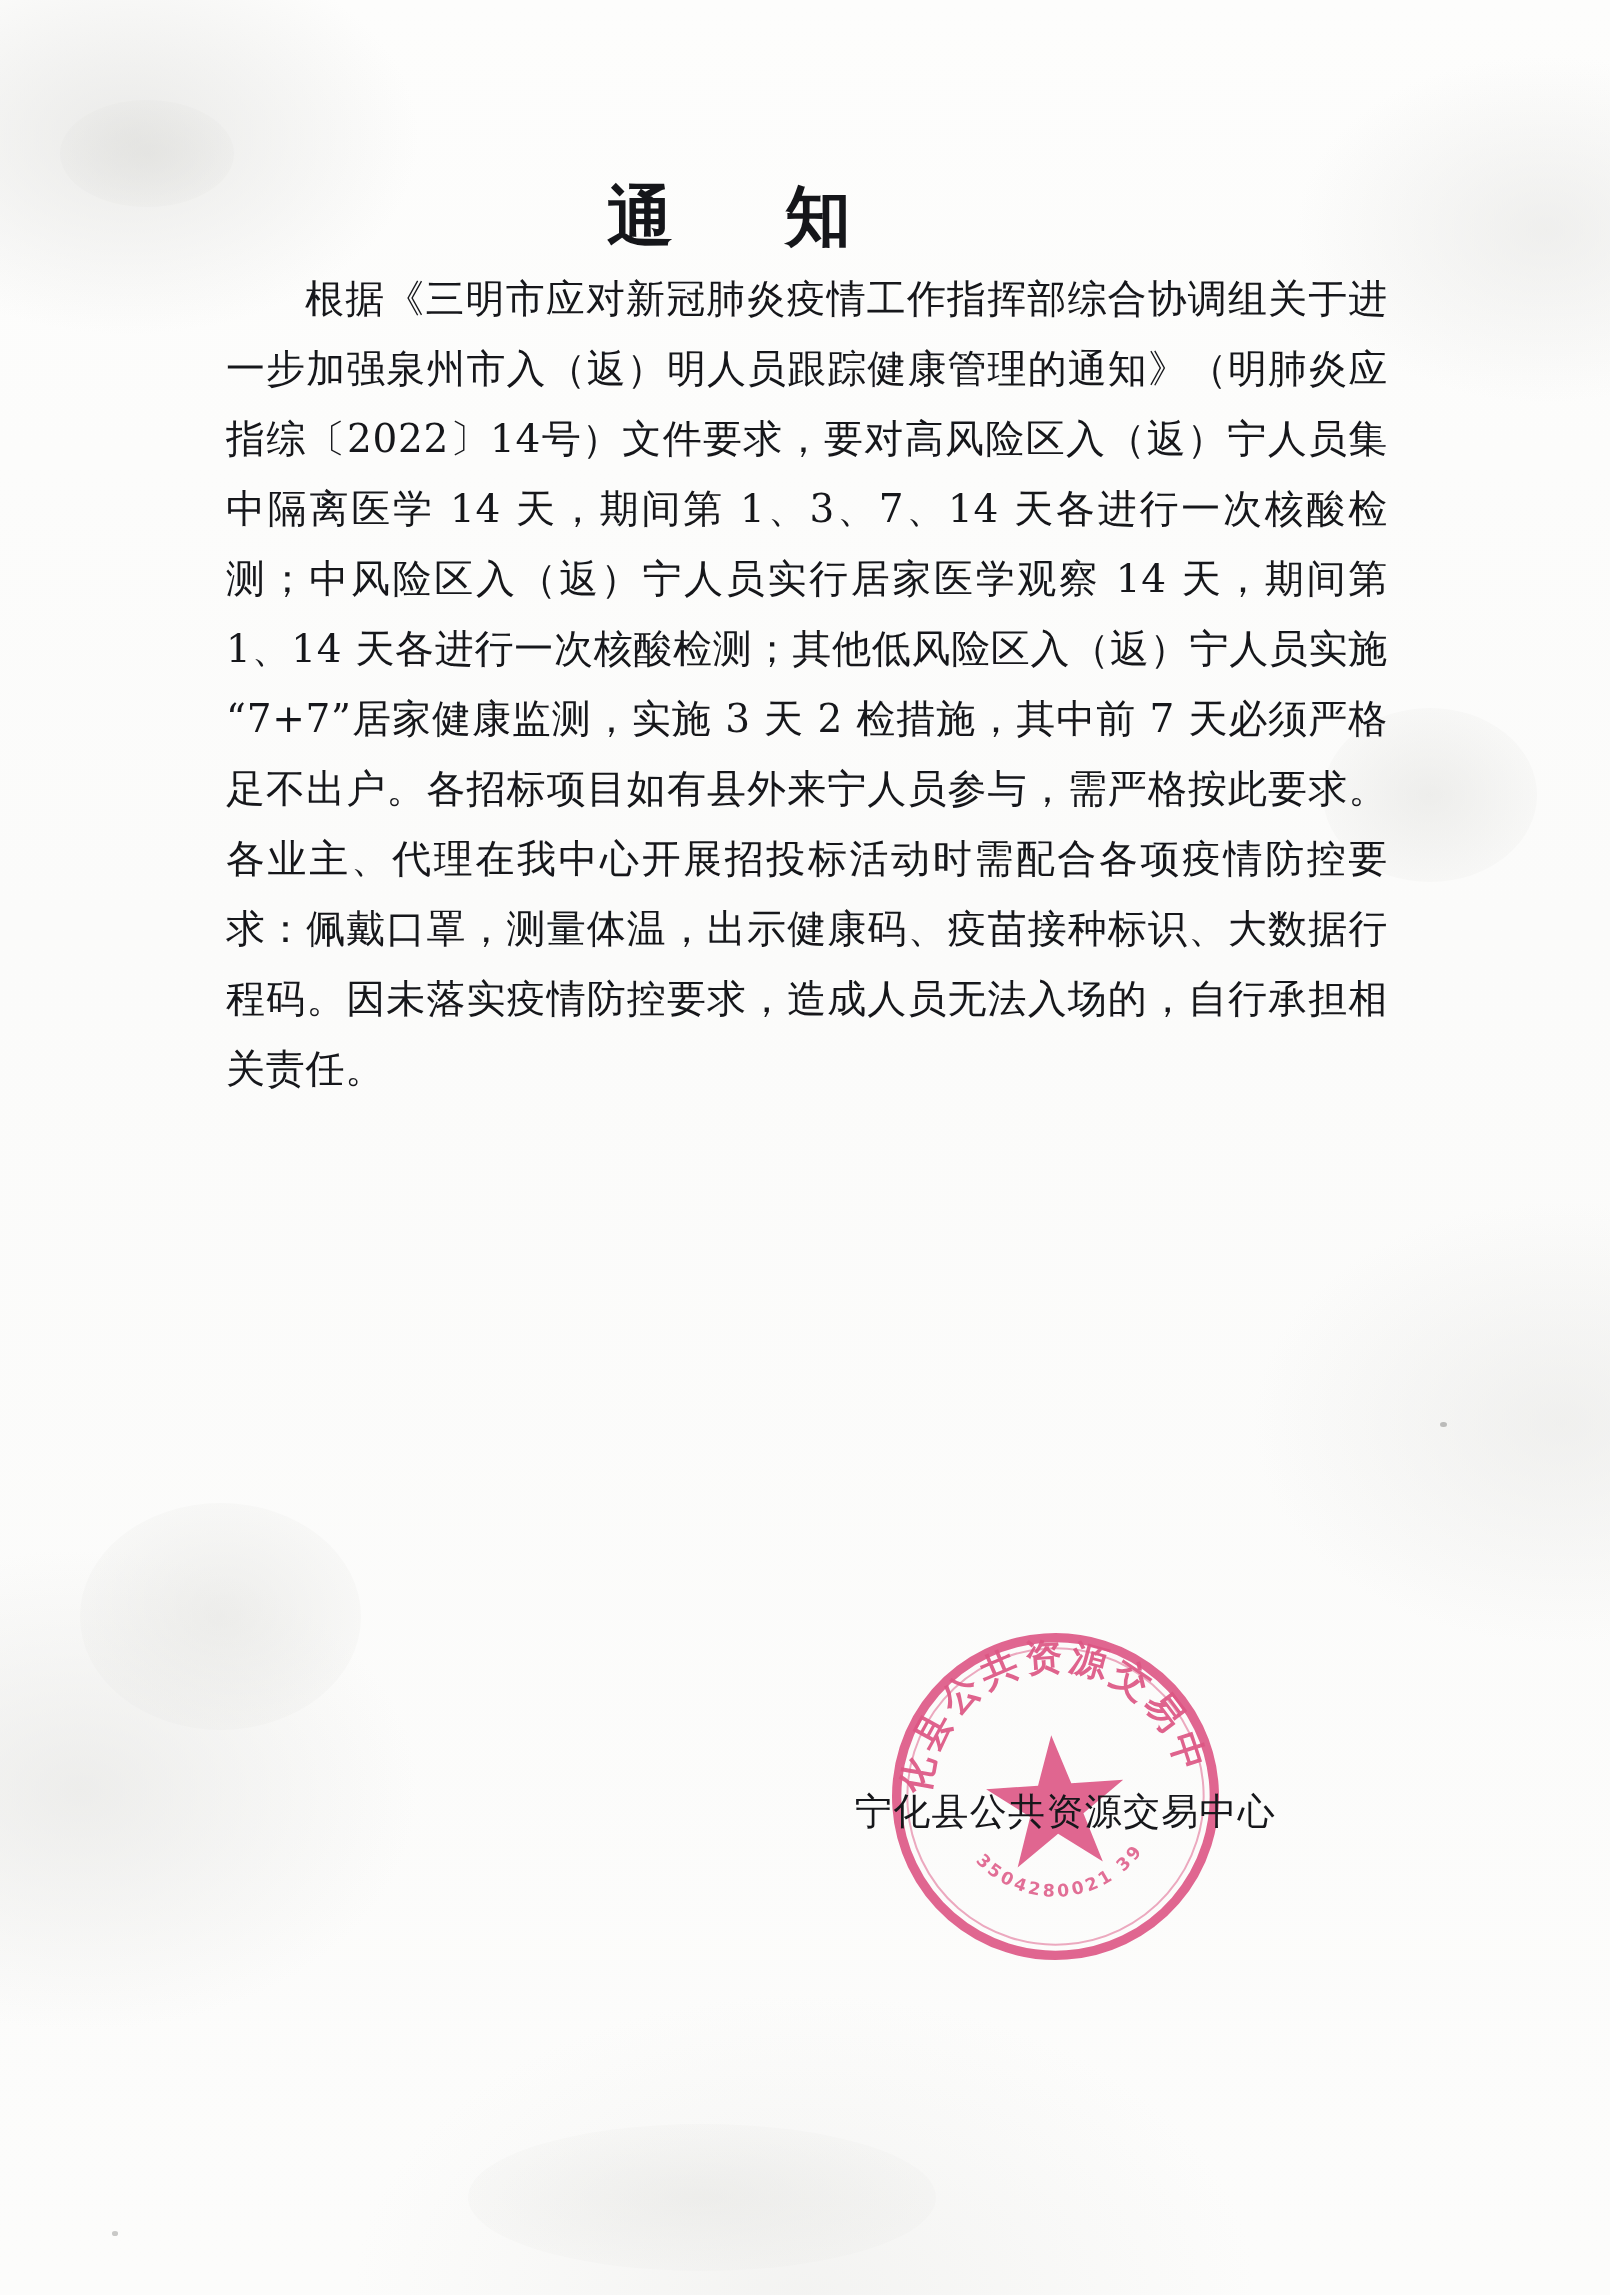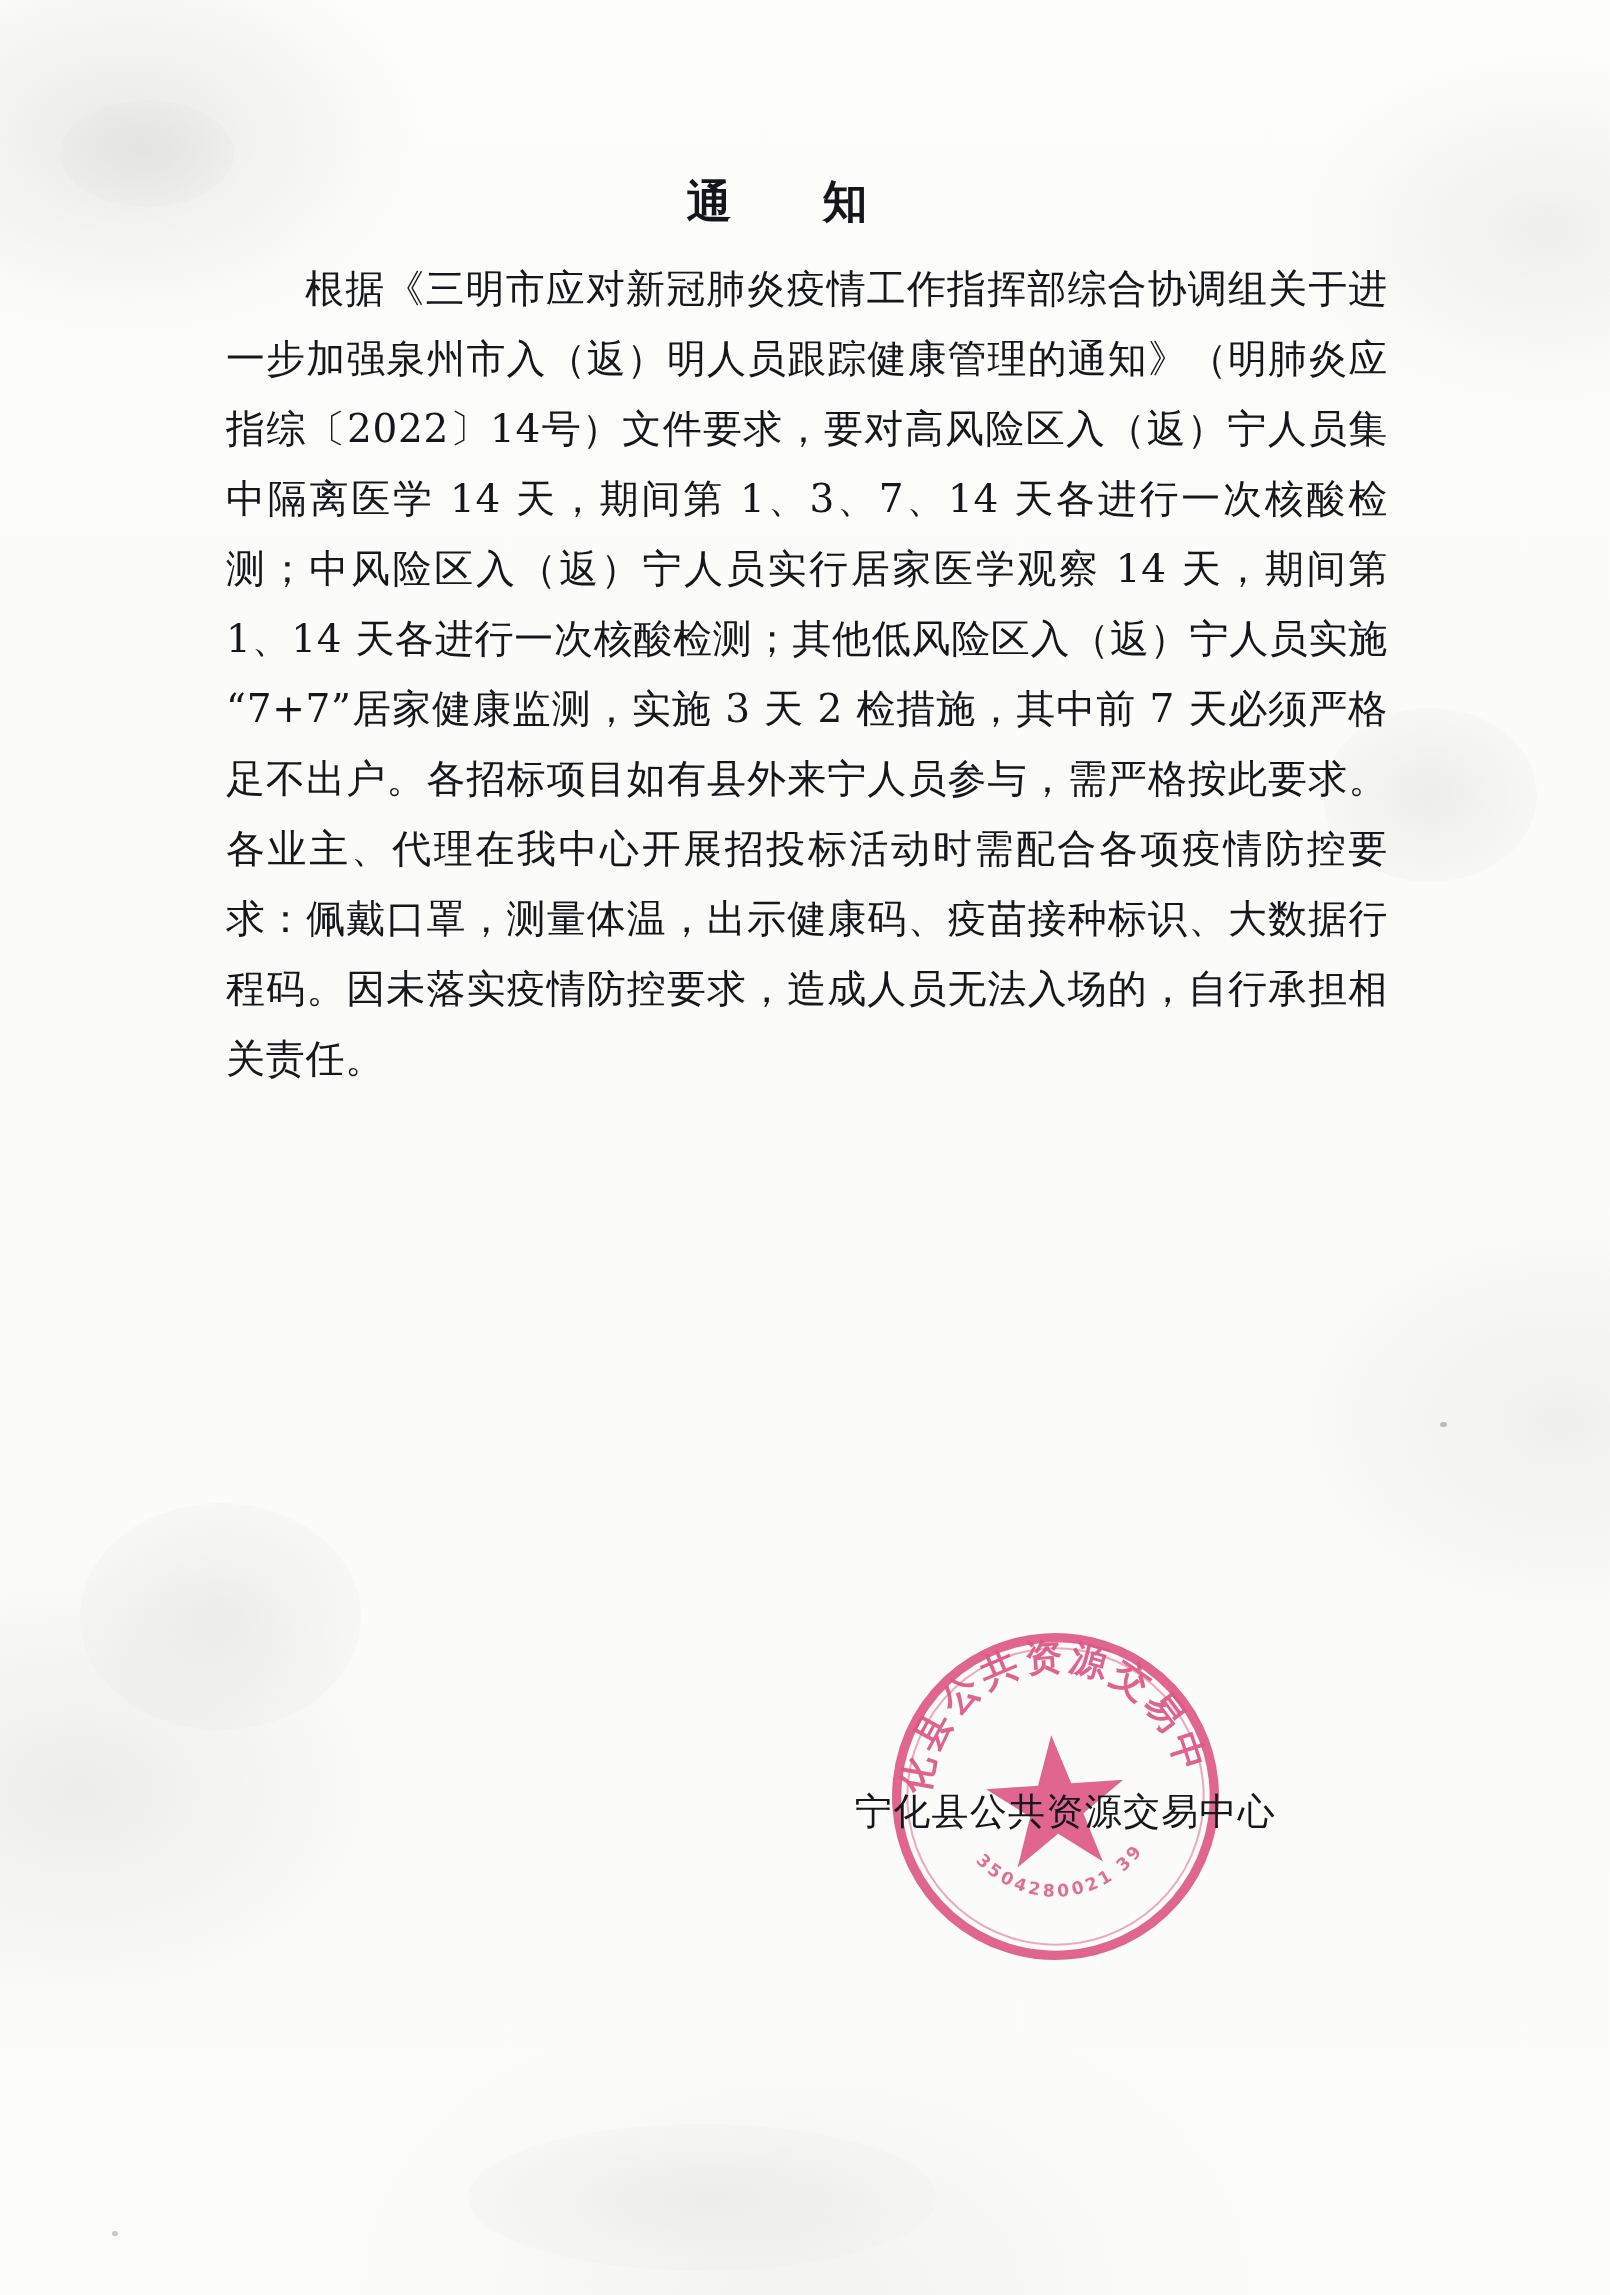--- a/index.html
+++ b/index.html
@@ -42,30 +42,29 @@
   }
 
   #title {
     position: absolute;
     top: 172px;
     left: 0;
     width: 1458px;
     text-align: center;
     font-family: "DejaVu Sans", sans-serif;
     font-weight: 700;
-    font-size: 45px;
+    font-size: 66px;
     letter-spacing: 23px;
     color: #15161a;
     text-indent: 23px;
-    margin-left: 48px;
   }
 
   #body-text {
     position: absolute;
-    top: 254px;
+    top: 264px;
     left: 226px;
     width: 1162px;
     font-family: "DejaVu Serif", serif;
     font-size: 39px;
     line-height: 70px;
     color: #16171b;
     text-align: justify;
     text-justify: inter-character;
     letter-spacing: 0.7px;
   }

